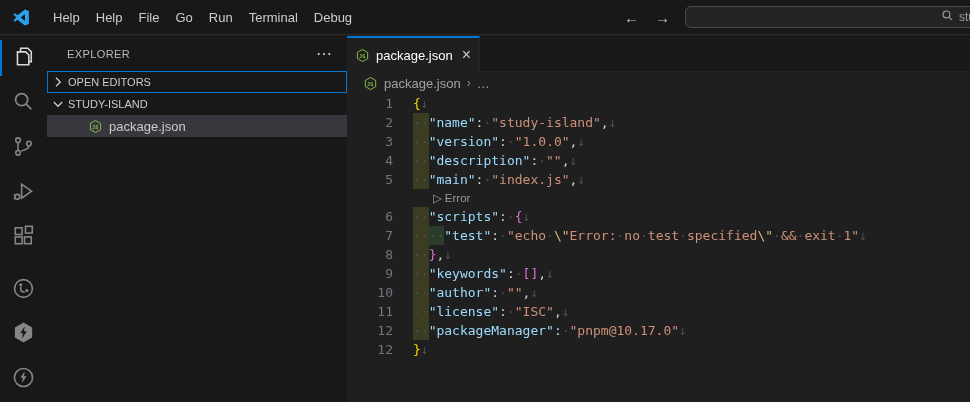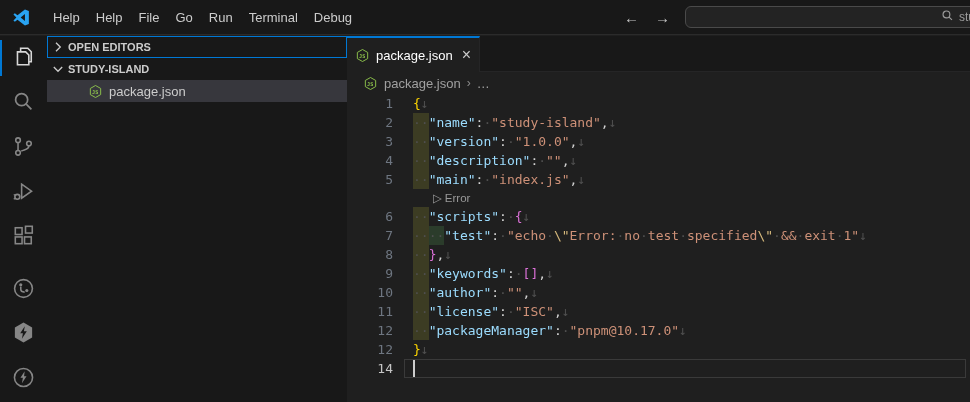--- a/index.html
+++ b/index.html
@@ -36,21 +36,21 @@
   .ab-item.gap { margin-top:8px; height:45px; }
 
   
   .sidebar { position:absolute; left:47px; top:36px; width:300px; bottom:0;
              background:#181818; color:#cccccc; }
   .sb-header { height:35px; display:flex; align-items:center;
                padding:0 14px 0 20px; font-size:11px; color:#bbbbbb; }
   .sb-title { flex:1; letter-spacing:.4px; }
   .sb-more { font-size:16px; color:#cccccc; letter-spacing:1px; }
   .section-row { height:22px; display:flex; align-items:center; gap:2px;
-                 padding-left:3px; font-size:11px; font-weight:700; color:#cccccc; }
+                 padding-left:3px; font-size:11px; font-weight:400; color:#cccccc; }
   .section-row.focused { outline:1px solid #0078d4; outline-offset:-1px; }
   .chev { width:16px; height:16px; color:#cccccc; }
   .chev svg { width:16px; height:16px; }
   .file-row { height:22px; display:flex; align-items:center; gap:6px;
               padding-left:41px; font-size:13px; color:#cccccc; }
   .file-row.selected { background:#37373d; }
   .file-icon svg, .tab-icon svg, .bc-icon svg { width:15px; height:15px; display:block; }
 
   
   .editorgroup { position:absolute; left:347px; top:36px; right:0; bottom:0;
@@ -171,20 +171,24 @@
     </div>
     <div class="ab-item">
       <span><svg viewBox="0 0 16 16" fill="none" stroke="currentColor" stroke-width="1.1">
           <circle cx="8" cy="8" r="6.3"></circle>
           <path fill="currentColor" stroke="none" d="M8.8 3.7L5.9 8.2h1.7L6.9 12l3.2-4.8H8.4z"></path>
         </svg></span>
     </div>
   </div>
 
 <div class="sidebar">
+  <div class="sb-header">
+    <span class="sb-title">EXPLORER</span>
+    <span class="sb-more">⋯</span>
+  </div>
   <div id="sidebar-sections">
       <div class="section-row focused">
         <span class="chev"><svg viewBox="0 0 16 16" fill="none" stroke="currentColor" stroke-width="1.3">
             <path d="M6 3.8L10.3 8L6 12.2"></path>
           </svg></span>
         <span>OPEN EDITORS</span>
       </div>
       <div class="section-row">
         <span class="chev"><svg viewBox="0 0 16 16" fill="none" stroke="currentColor" stroke-width="1.3">
             <path d="M3.8 6L8 10.3L12.2 6"></path>
@@ -238,15 +242,14 @@
         <span>Error</span>
       </div>
       <div class="row"><span class="num" style="color: rgb(110, 118, 129);">6</span><span class="content"><span class="ind" style="background: rgba(255, 255, 64, 0.13); color: rgb(79, 79, 79);">··</span><span style="color: rgb(156, 220, 254);">"scripts"</span><span style="color: rgb(212, 212, 212);">:</span><span style="color: rgb(79, 79, 79);">·</span><span style="color: rgb(218, 112, 214);">{</span><span style="color: rgb(79, 79, 79);">↓</span></span></div>
       <div class="row"><span class="num" style="color: rgb(110, 118, 129);">7</span><span class="content"><span class="ind" style="background: rgba(255, 255, 64, 0.13); color: rgb(79, 79, 79);">··</span><span class="ind" style="background: rgba(127, 255, 127, 0.13); color: rgb(79, 79, 79);">··</span><span style="color: rgb(156, 220, 254);">"test"</span><span style="color: rgb(212, 212, 212);">:</span><span style="color: rgb(79, 79, 79);">·</span><span style="color: rgb(206, 145, 120);">"echo</span><span style="color: rgb(79, 79, 79);">·</span><span style="color: rgb(215, 186, 125);">\"</span><span style="color: rgb(206, 145, 120);">Error:</span><span style="color: rgb(79, 79, 79);">·</span><span style="color: rgb(206, 145, 120);">no</span><span style="color: rgb(79, 79, 79);">·</span><span style="color: rgb(206, 145, 120);">test</span><span style="color: rgb(79, 79, 79);">·</span><span style="color: rgb(206, 145, 120);">specified</span><span style="color: rgb(215, 186, 125);">\"</span><span style="color: rgb(79, 79, 79);">·</span><span style="color: rgb(206, 145, 120);">&amp;&amp;</span><span style="color: rgb(79, 79, 79);">·</span><span style="color: rgb(206, 145, 120);">exit</span><span style="color: rgb(79, 79, 79);">·</span><span style="color: rgb(206, 145, 120);">1"</span><span style="color: rgb(79, 79, 79);">↓</span></span></div>
       <div class="row"><span class="num" style="color: rgb(110, 118, 129);">8</span><span class="content"><span class="ind" style="background: rgba(255, 255, 64, 0.13); color: rgb(79, 79, 79);">··</span><span style="color: rgb(218, 112, 214);">}</span><span style="color: rgb(212, 212, 212);">,</span><span style="color: rgb(79, 79, 79);">↓</span></span></div>
       <div class="row"><span class="num" style="color: rgb(110, 118, 129);">9</span><span class="content"><span class="ind" style="background: rgba(255, 255, 64, 0.13); color: rgb(79, 79, 79);">··</span><span style="color: rgb(156, 220, 254);">"keywords"</span><span style="color: rgb(212, 212, 212);">:</span><span style="color: rgb(79, 79, 79);">·</span><span style="color: rgb(218, 112, 214);">[]</span><span style="color: rgb(212, 212, 212);">,</span><span style="color: rgb(79, 79, 79);">↓</span></span></div>
       <div class="row"><span class="num" style="color: rgb(110, 118, 129);">10</span><span class="content"><span class="ind" style="background: rgba(255, 255, 64, 0.13); color: rgb(79, 79, 79);">··</span><span style="color: rgb(156, 220, 254);">"author"</span><span style="color: rgb(212, 212, 212);">:</span><span style="color: rgb(79, 79, 79);">·</span><span style="color: rgb(206, 145, 120);">""</span><span style="color: rgb(212, 212, 212);">,</span><span style="color: rgb(79, 79, 79);">↓</span></span></div>
       <div class="row"><span class="num" style="color: rgb(110, 118, 129);">11</span><span class="content"><span class="ind" style="background: rgba(255, 255, 64, 0.13); color: rgb(79, 79, 79);">··</span><span style="color: rgb(156, 220, 254);">"license"</span><span style="color: rgb(212, 212, 212);">:</span><span style="color: rgb(79, 79, 79);">·</span><span style="color: rgb(206, 145, 120);">"ISC"</span><span style="color: rgb(212, 212, 212);">,</span><span style="color: rgb(79, 79, 79);">↓</span></span></div>
       <div class="row"><span class="num" style="color: rgb(110, 118, 129);">12</span><span class="content"><span class="ind" style="background: rgba(255, 255, 64, 0.13); color: rgb(79, 79, 79);">··</span><span style="color: rgb(156, 220, 254);">"packageManager"</span><span style="color: rgb(212, 212, 212);">:</span><span style="color: rgb(79, 79, 79);">·</span><span style="color: rgb(206, 145, 120);">"pnpm@10.17.0"</span><span style="color: rgb(79, 79, 79);">↓</span></span></div>
       <div class="row"><span class="num" style="color: rgb(110, 118, 129);">12</span><span class="content"><span style="color: rgb(255, 215, 0);">}</span><span style="color: rgb(79, 79, 79);">↓</span></span></div>
-      <div class="row current"><span class="num" style="color: rgb(198, 198, 198);">14</span><span class="content"></span><div class="current-box"></div><div class="cursor"></div></div>
     </div>
 </div>
 
 </body></html>

